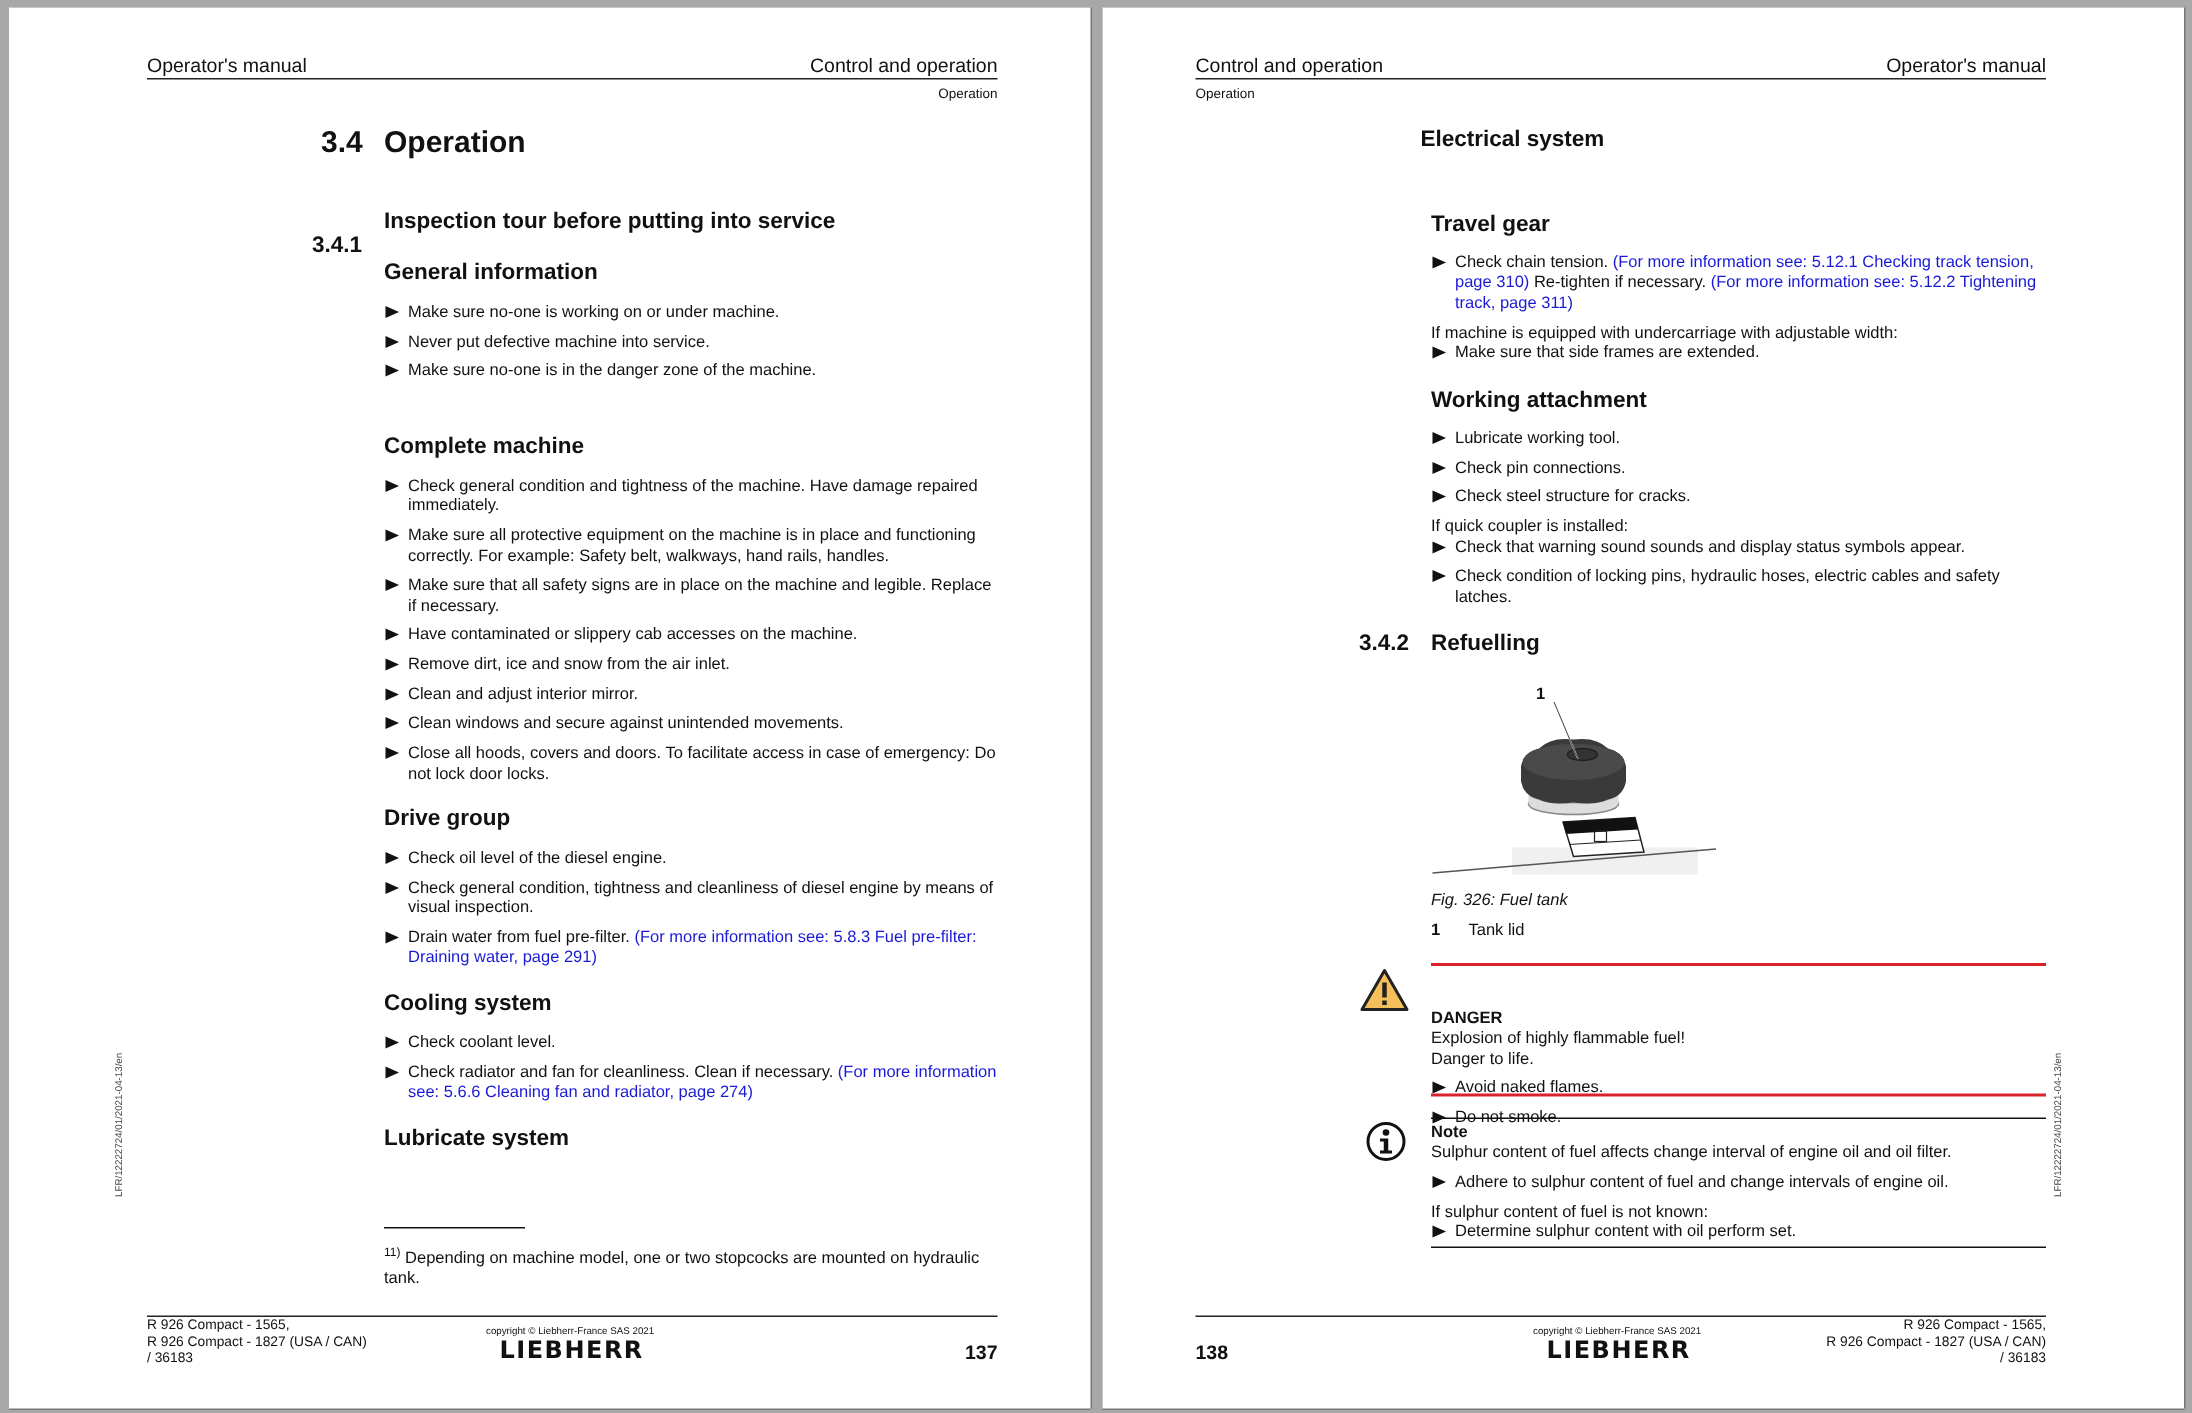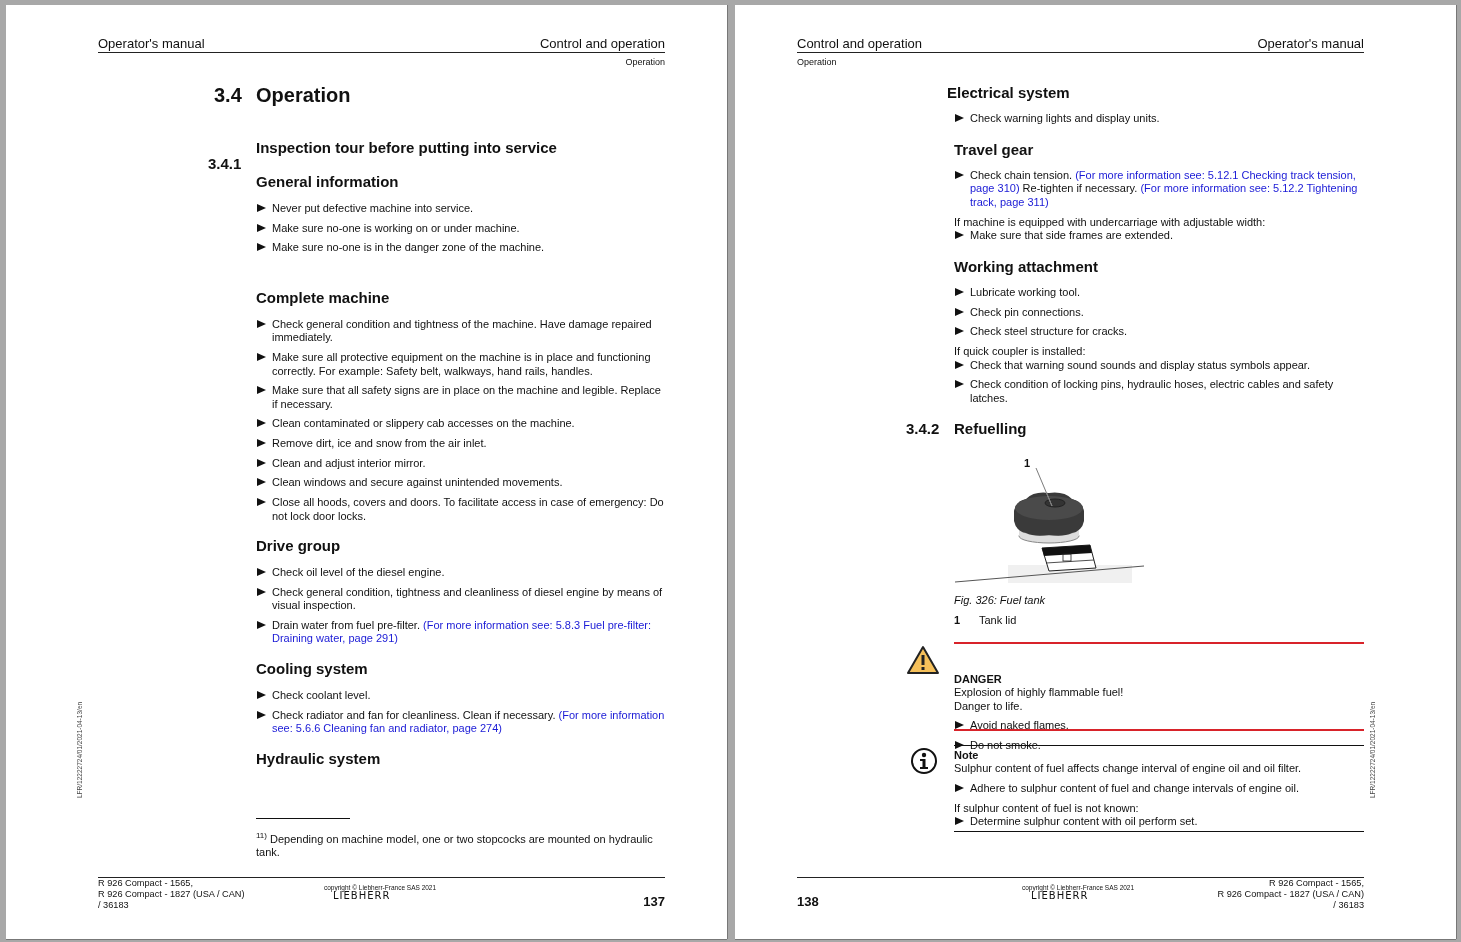--- a/index.html
+++ b/index.html
@@ -24,21 +24,21 @@
   .blk { position:absolute; font-size:11px; line-height:13.4px; }
   .li { position:relative; padding-left:16px; margin-bottom:6.3px; }
   .li::before { content:""; position:absolute; left:1px; top:2px;
     border-left:9px solid #111; border-top:4.5px solid transparent; border-bottom:4.5px solid transparent; }
   .plain { margin-bottom:0; }
   .link { color:#1a1ad6; }
   .sup { font-size:8px; vertical-align:super; line-height:0; color:#1a1ad6; }
   .sup-b { font-size:8px; vertical-align:super; line-height:0; }
   .foot-small { position:absolute; font-size:9.2px; line-height:11px; }
   .copy { position:absolute; font-size:6.5px; line-height:8px; }
-  .logo { position:absolute; font-family:"DejaVu Sans", sans-serif; font-weight:normal; font-size:10px; letter-spacing:1px; transform:scaleY(1.0); }
+  .logo { position:absolute; font-family:"DejaVu Sans", sans-serif; font-weight:bold; font-size:16px; letter-spacing:1px; transform:scaleY(1.0); }
   .pagenum { position:absolute; font-size:13px; font-weight:bold; }
   .side-code { position:absolute; font-size:6.5px; color:#444; transform:rotate(-90deg); transform-origin:left top; white-space:nowrap; }
   .rule-red { position:absolute; height:1.5px; background:#d8232a; }
   .rule-black { position:absolute; height:1px; background:#111; }
 </style>
 </head>
 <body>
 
 <div class="page" id="page-left">
   <div class="hdr-text" style="left:92px;top:31px;">Operator's manual</div>
@@ -47,31 +47,31 @@
   <div class="hdr-sub" style="right:62px;top:52px;">Operation</div>
 
   <div class="h1" style="left:208px;top:78px;">3.4</div>
   <div class="h1" style="left:250px;top:78px;">Operation</div>
 
   <div class="h2" style="left:202px;top:150px;">3.4.1</div>
   <div class="h2" style="left:250px;top:134px;">Inspection tour before putting into service</div>
 
   <div class="h3" style="left:250px;top:168px;">General information</div>
   <div class="blk" style="left:250px;top:197px;width:420px;">
+    <div class="li">Make sure no-one is working on or under machine.</div>
     <div class="li">Never put defective machine into service.</div>
-    <div class="li">Make sure no-one is working on or under machine.</div>
     <div class="li">Make sure no-one is in the danger zone of the machine.</div>
   </div>
 
   <div class="h3" style="left:250px;top:284px;">Complete machine</div>
   <div class="blk" style="left:250px;top:313px;width:410px;">
     <div class="li">Check general condition and tightness of the machine. Have damage repaired immediately.</div>
     <div class="li">Make sure all protective equipment on the machine is in place and functioning correctly. For example: Safety belt, walkways, hand rails, handles.</div>
     <div class="li">Make sure that all safety signs are in place on the machine and legible. Replace if necessary.</div>
-    <div class="li">Clean contaminated or slippery cab accesses on the machine.</div>
+    <div class="li">Have contaminated or slippery cab accesses on the machine.</div>
     <div class="li">Remove dirt, ice and snow from the air inlet.</div>
     <div class="li">Clean and adjust interior mirror.</div>
     <div class="li">Clean windows and secure against unintended movements.</div>
     <div class="li">Close all hoods, covers and doors. To facilitate access in case of emergency: Do not lock door locks.</div>
   </div>
 
   <div class="h3" style="left:250px;top:532px;">Drive group</div>
   <div class="blk" style="left:250px;top:561px;width:410px;">
     <div class="li">Check oil level of the diesel engine.</div>
     <div class="li">Check general condition, tightness and cleanliness of diesel engine by means of visual inspection.</div>
@@ -83,21 +83,21 @@
 
   <div class="h3" style="left:250px;top:655px;">Cooling system</div>
   <div class="blk" style="left:250px;top:684px;width:410px;">
     <div class="li">Check coolant level.</div>
     <div class="li">
       <span>Check radiator and fan for cleanliness. Clean if necessary.</span>
       <span class="link">(For more information see: 5.6.6 Cleaning fan and radiator, page 274)</span>
     </div>
   </div>
 
-  <div class="h3" style="left:250px;top:745px;">Hydraulic system</div>
+  <div class="h3" style="left:250px;top:745px;">Lubricate system</div>
 
   <div class="rule-black" style="left:250px;top:813px;width:94px;"></div>
   <div class="blk" style="left:250px;top:828px;width:410px;">
     <span class="sup-b">11)</span>
     <span>Depending on machine model, one or two stopcocks are mounted on hydraulic tank.</span>
   </div>
 
   <div class="hdr-line" style="left:92px;width:567px;top:872px;"></div>
   <div class="foot-small" style="left:92px;top:873px;">
     <div>R 926 Compact  - 1565,</div>
@@ -111,23 +111,20 @@
   <div class="side-code" style="left:70px;top:793px;">LFR/12222724/01/2021-04-13/en</div>
 </div>
 
 <div class="page" id="page-right">
   <div class="hdr-text" style="left:62px;top:31px;">Control and operation</div>
   <div class="hdr-text" style="right:92px;top:31px;">Operator's manual</div>
   <div class="hdr-line" style="left:62px;width:567px;top:47px;"></div>
   <div class="hdr-sub" style="left:62px;top:52px;">Operation</div>
 
   <div class="h3" style="left:212px;top:79px;text-align:center;">Electrical system</div>
-  <div class="blk" style="left:219px;top:107px;width:410px;">
-    <div class="li">Check warning lights and display units.</div>
-  </div>
 
   <div class="h3" style="left:219px;top:136px;">Travel gear</div>
   <div class="blk" style="left:219px;top:164px;width:412px;">
     <div class="li">
       <span>Check chain tension.</span>
       <span class="link">(For more information see: 5.12.1 Checking track tension, page 310)</span>
       <span>Re-tighten if necessary.</span>
       <span class="link">(For more information see: 5.12.2 Tightening track, page 311)</span>
     </div>
     <div class="plain">If machine is equipped with undercarriage with adjustable width:</div>

